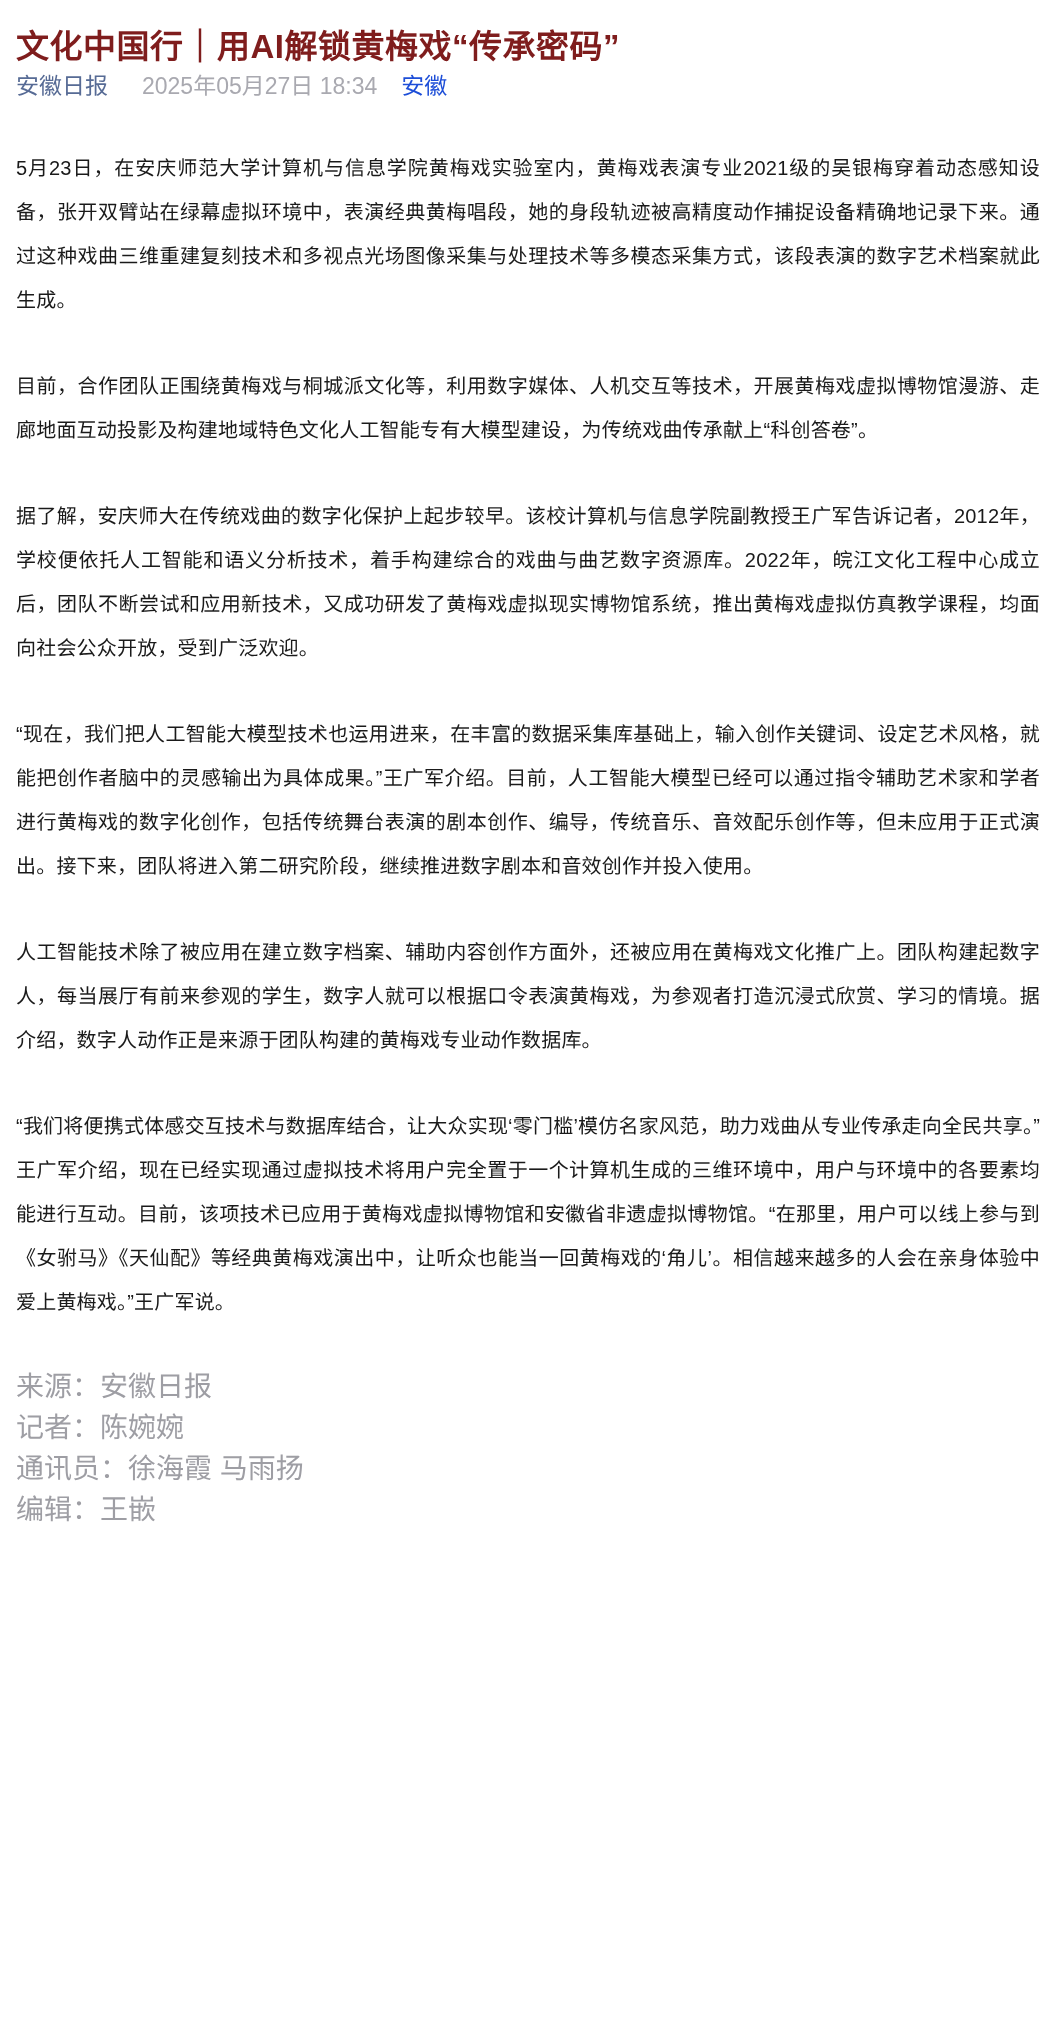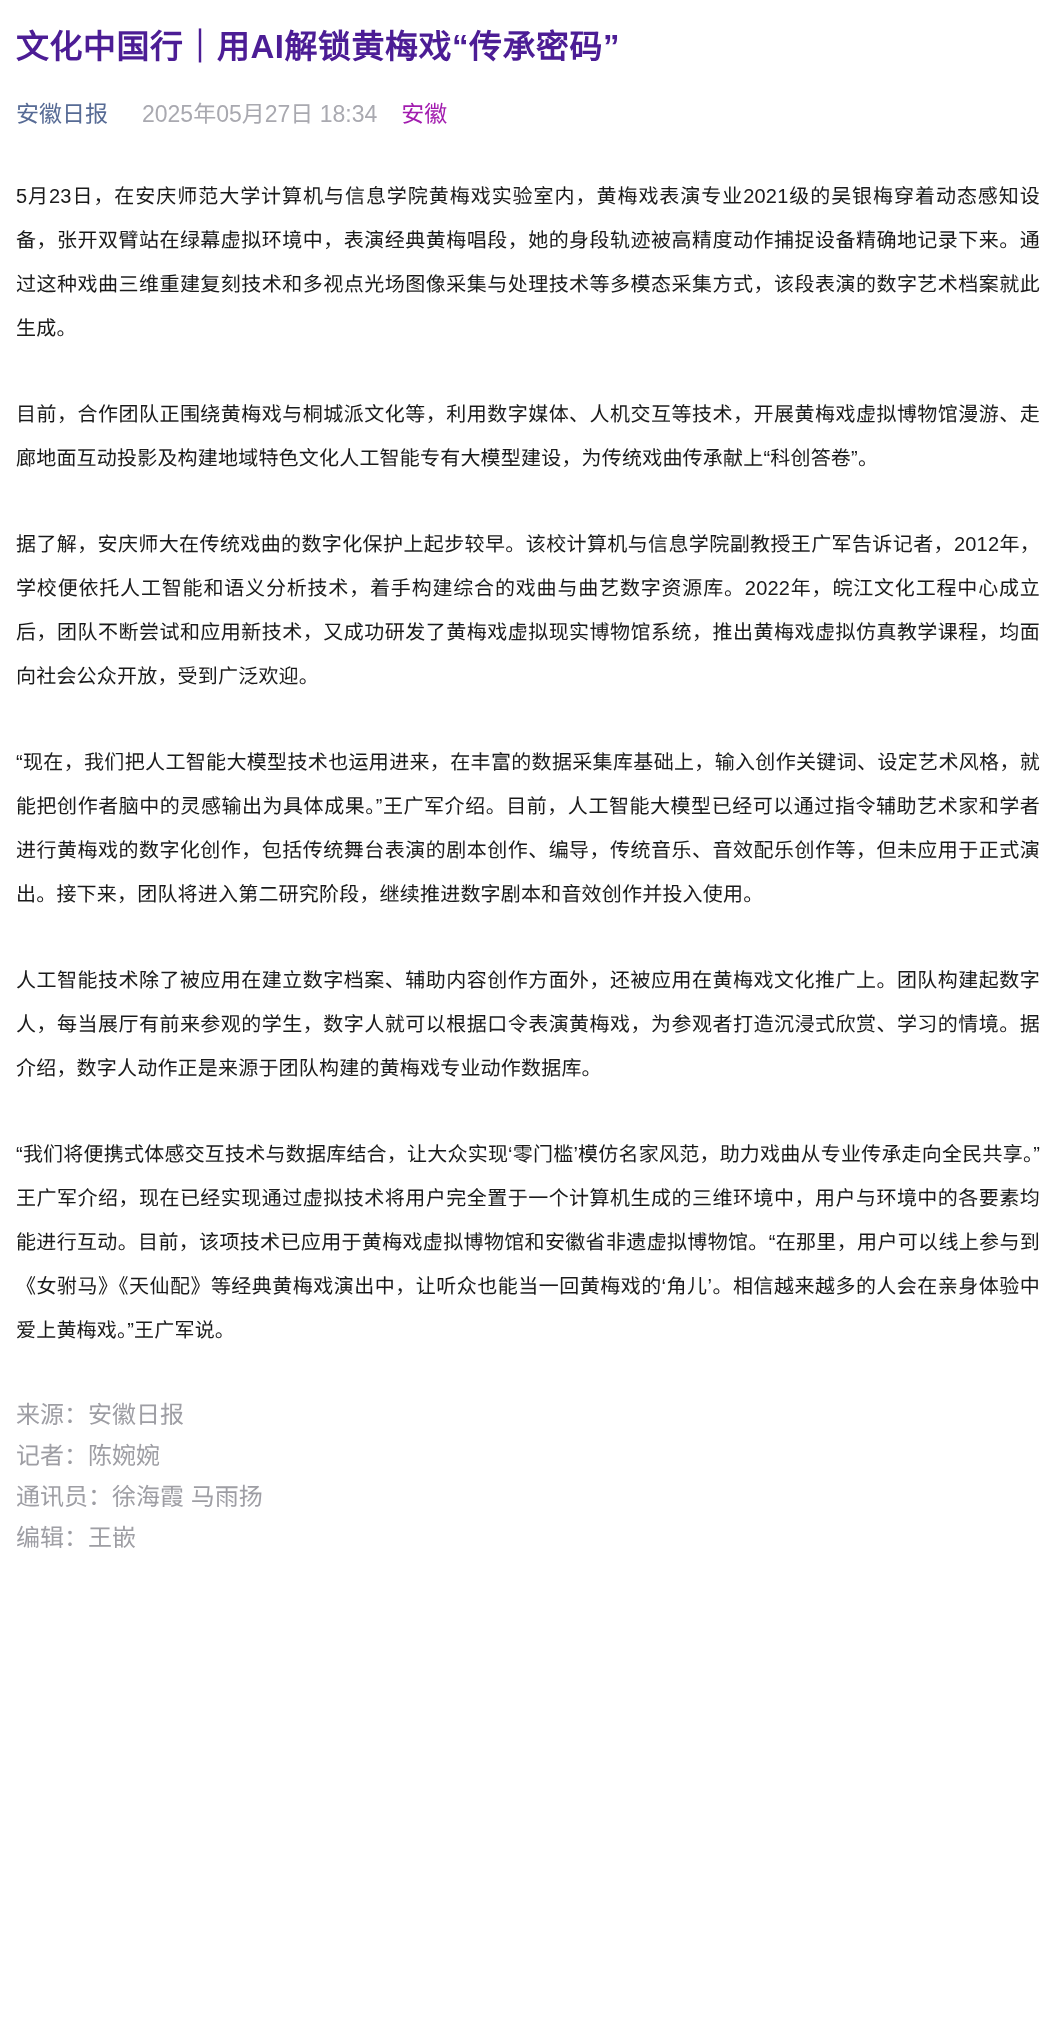--- a/index.html
+++ b/index.html
@@ -16,22 +16,22 @@
     box-sizing: border-box;
   }
   .article {
     padding: 24px 16px 30px 16px;
     box-sizing: border-box;
   }
   .title {
     font-size: 33px;
     line-height: 1.4;
     font-weight: 700;
-    color: #4c1d95;
-    margin: 0 0 28px 0;
+    color: #7f1d1d;
+    margin: 0 0 0 0;
     letter-spacing: 0.5px;
   }
   .meta {
     display: flex;
     align-items: baseline;
     font-size: 23px;
     line-height: 32px;
     margin: 0 0 44px 0;
     white-space: nowrap;
   }
@@ -39,36 +39,36 @@
     color: #576b95;
     margin-right: 34px;
     text-decoration: none;
     cursor: pointer;
   }
   .meta .date {
     color: #a9a9b0;
     margin-right: 24px;
   }
   .meta .location {
-    color: #a21caf;
+    color: #1d4ed8;
   }
   .body-text p {
     font-size: 20px;
     line-height: 44px;
     color: #1a1a1a;
     margin: 0 0 42px 0;
     text-align: justify;
     letter-spacing: 0.2px;
     word-break: break-all;
   }
   .article-footer {
     margin-top: 2px;
   }
   .article-footer .footer-line {
-    font-size: 24px;
+    font-size: 28px;
     line-height: 41px;
     color: #9e9ea4;
     text-align: left;
   }
 </style>
 </head>
 <body>
 
 <div class="page">
   <div class="article">

